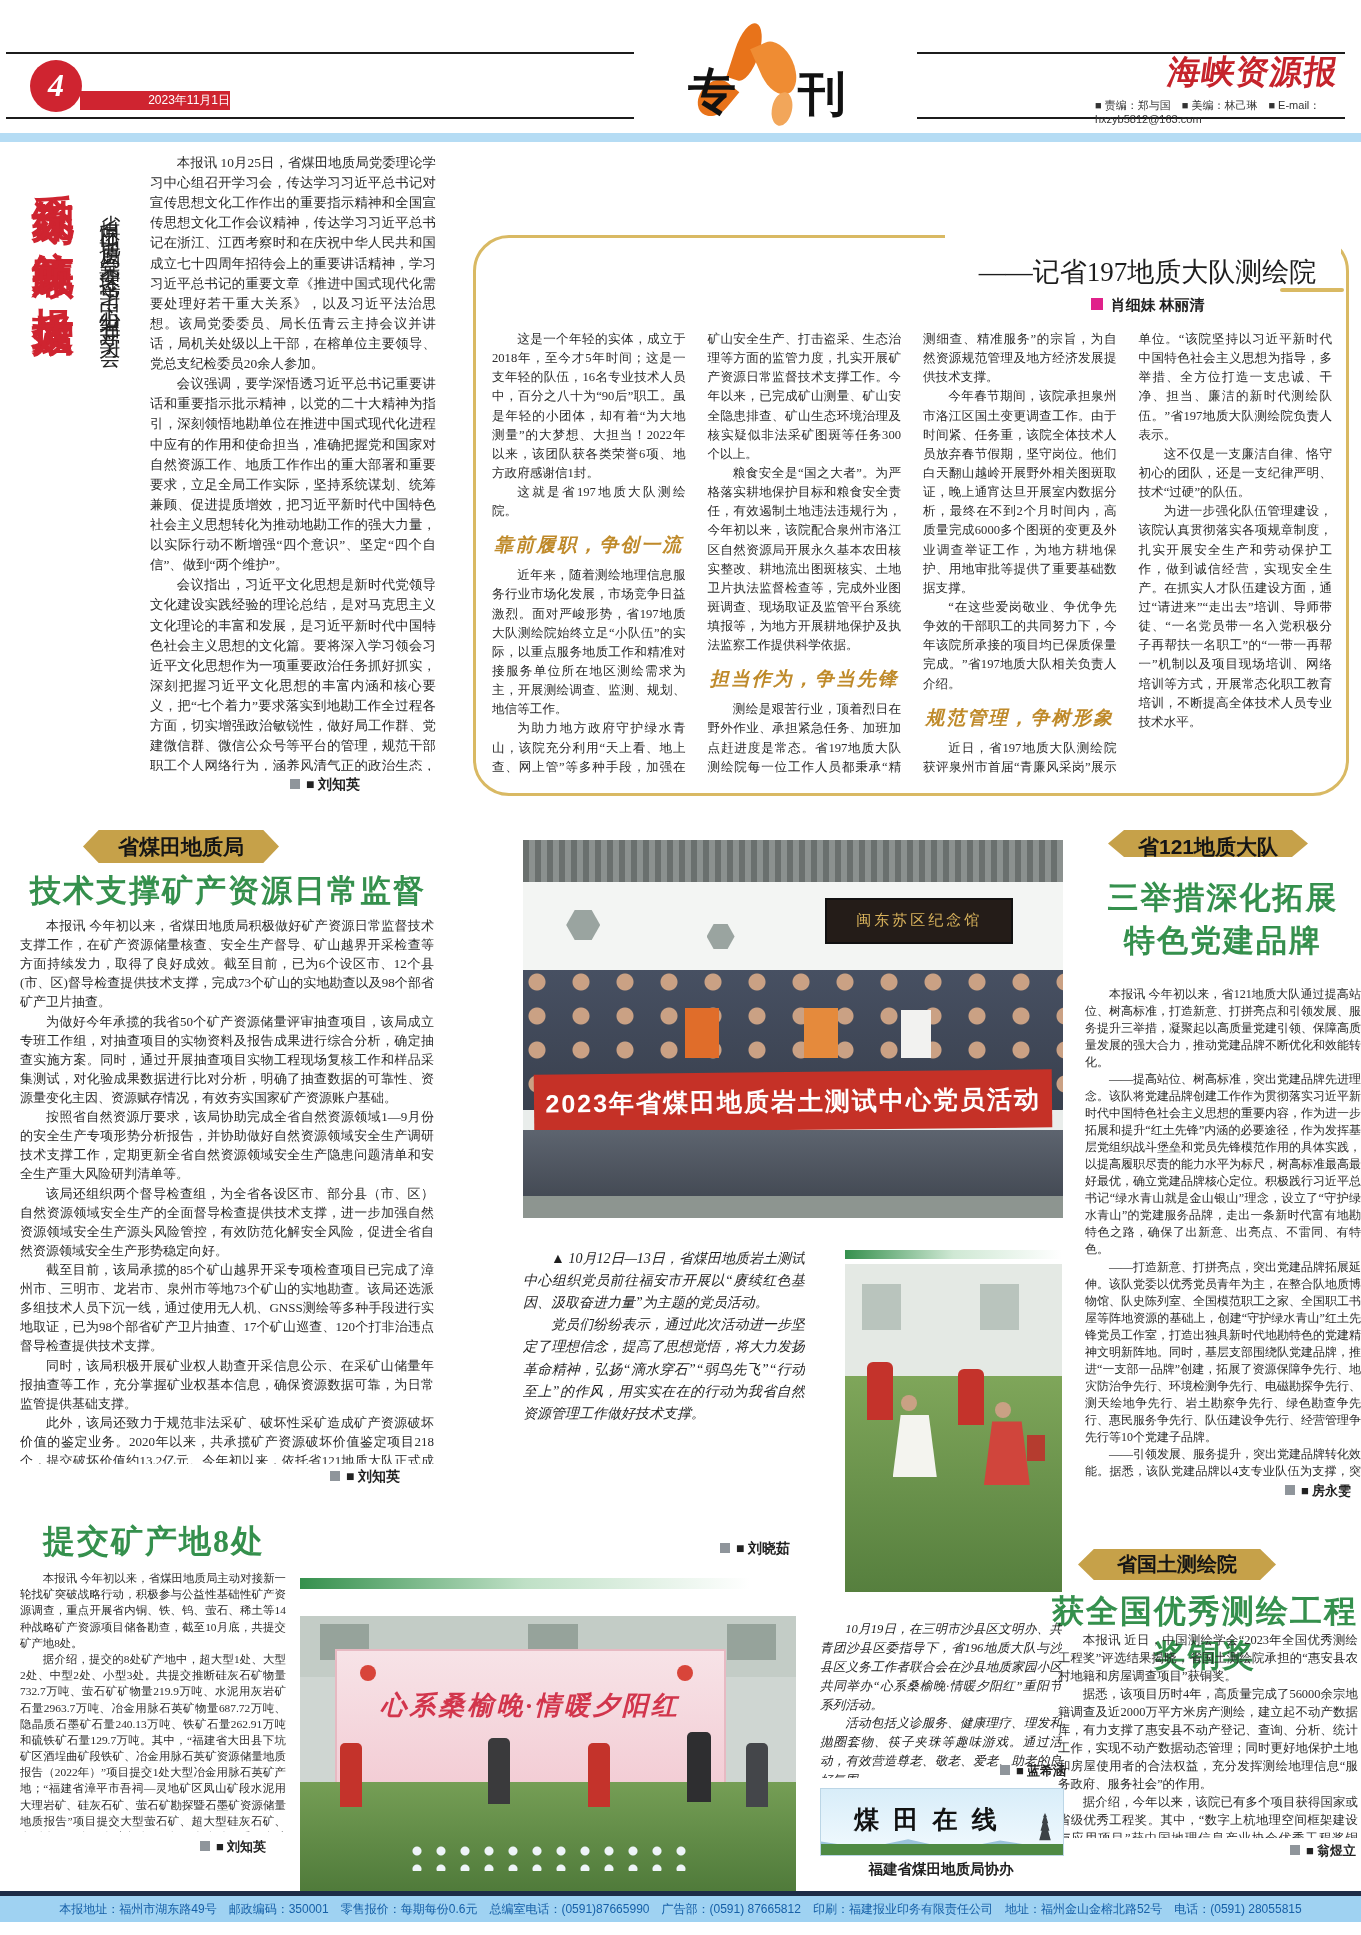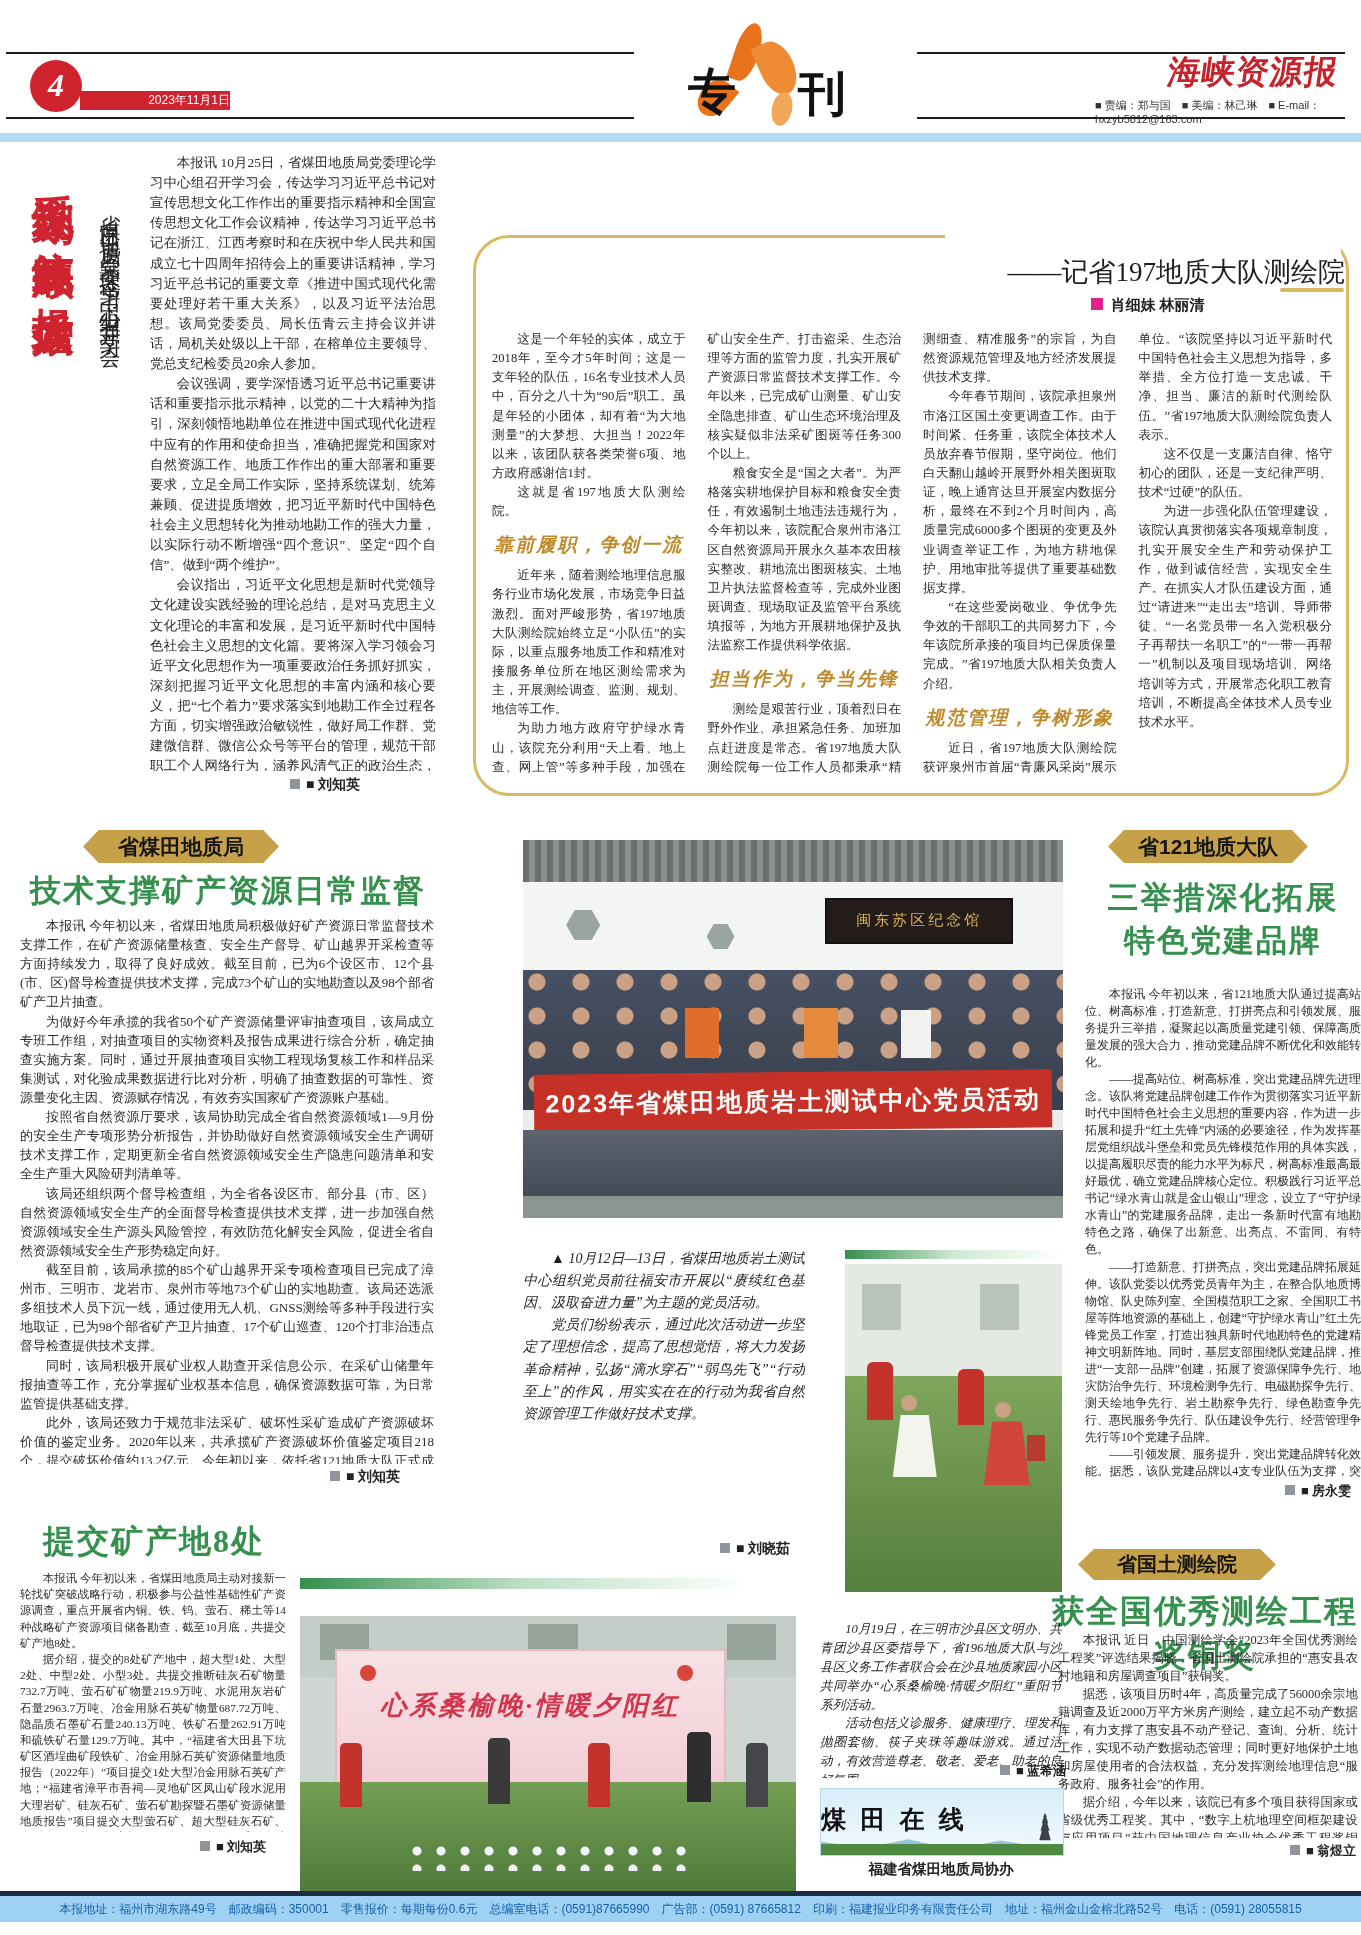--- a/index.html
+++ b/index.html
@@ -59,21 +59,21 @@
       <p class="para">本报讯 10月25日，省煤田地质局党委理论学习中心组召开学习会，传达学习习近平总书记对宣传思想文化工作作出的重要指示精神和全国宣传思想文化工作会议精神，传达学习习近平总书记在浙江、江西考察时和在庆祝中华人民共和国成立七十四周年招待会上的重要讲话精神，学习习近平总书记的重要文章《推进中国式现代化需要处理好若干重大关系》，以及习近平法治思想。该局党委委员、局长伍青云主持会议并讲话，局机关处级以上干部，在榕单位主要领导、党总支纪检委员20余人参加。</p>
       <p class="para">会议强调，要学深悟透习近平总书记重要讲话和重要指示批示精神，以党的二十大精神为指引，深刻领悟地勘单位在推进中国式现代化进程中应有的作用和使命担当，准确把握党和国家对自然资源工作、地质工作作出的重大部署和重要要求，立足全局工作实际，坚持系统谋划、统筹兼顾、促进提质增效，把习近平新时代中国特色社会主义思想转化为推动地勘工作的强大力量，以实际行动不断增强“四个意识”、坚定“四个自信”、做到“两个维护”。</p>
       <p class="para">会议指出，习近平文化思想是新时代党领导文化建设实践经验的理论总结，是对马克思主义文化理论的丰富和发展，是习近平新时代中国特色社会主义思想的文化篇。要将深入学习领会习近平文化思想作为一项重要政治任务抓好抓实，深刻把握习近平文化思想的丰富内涵和核心要义，把“七个着力”要求落实到地勘工作全过程各方面，切实增强政治敏锐性，做好局工作群、党建微信群、微信公众号等平台的管理，规范干部职工个人网络行为，涵养风清气正的政治生态，持续巩固意识形态领域向上向好总体态势。</p>
     </div>
   <div class="abs sig" style="left:290px;top:776px;font-size:14px;">■ 刘知英</div>
 
   <div class="abs" style="left:473px;top:235px;width:870px;height:555px;border:3px solid #d9b963;border-radius:36px;"></div>
   <div class="abs" style="left:945px;top:148px;width:396px;height:182px;background:#fff;"></div>
   <div class="abs goldline" style="left:1280px;top:288px;width:64px;height:4px;border-radius:2px;"></div>
 
-  <div class="abs" style="left:950px;top:254px;width:395px;font-size:27px;color:#1d1d1d;text-align:right;">——记省197地质大队测绘院</div>
+  <div class="abs" style="left:950px;top:254px;width:395px;font-size:27px;color:#1d1d1d;text-align:center;">——记省197地质大队测绘院</div>
   <div class="abs" style="left:950px;top:296px;width:395px;text-align:center;font-size:15px;font-weight:bold;color:#222;">
     <span style="display:inline-block;width:12px;height:12px;background:#e0218a;margin-right:8px;"></span><span>肖细妹 林丽清</span>
   </div>
 
   <div class="abs jtext" style="left:492px;top:330px;width:840px;height:448px;font-size:12.6px;line-height:1.52;
        column-count:4;column-gap:22px;column-fill:auto;">
     <div>
         <p class="para">这是一个年轻的实体，成立于2018年，至今才5年时间；这是一支年轻的队伍，16名专业技术人员中，百分之八十为“90后”职工。虽是年轻的小团体，却有着“为大地测量”的大梦想、大担当！2022年以来，该团队获各类荣誉6项、地方政府感谢信1封。</p>
         <p class="para">这就是省197地质大队测绘院。</p>
       </div>
@@ -91,21 +91,21 @@
       </div>
     <h4 class="script-head">规范管理，争树形象</h4>
     <div>
         <p class="para">近日，省197地质大队测绘院获评泉州市首届“青廉风采岗”展示单位。“该院坚持以习近平新时代中国特色社会主义思想为指导，多举措、全方位打造一支忠诚、干净、担当、廉洁的新时代测绘队伍。”省197地质大队测绘院负责人表示。</p>
         <p class="para">这不仅是一支廉洁自律、恪守初心的团队，还是一支纪律严明、技术“过硬”的队伍。</p>
         <p class="para">为进一步强化队伍管理建设，该院认真贯彻落实各项规章制度，扎实开展安全生产和劳动保护工作，做到诚信经营，实现安全生产。在抓实人才队伍建设方面，通过“请进来”“走出去”培训、导师带徒、“一名党员带一名入党积极分子再帮扶一名职工”的“一带一再帮一”机制以及项目现场培训、网络培训等方式，开展常态化职工教育培训，不断提高全体技术人员专业技术水平。</p>
       </div>
   </div>
 
   <div class="abs badge" style="left:83px;top:830px;width:196px;height:33px;font-size:21px;line-height:33px;">省煤田地质局</div>
-  <div class="abs badge" style="left:1108px;top:830px;width:200px;height:33px;font-size:21px;line-height:33px;">省121地质大队</div>
+  <div class="abs badge" style="left:1108px;top:830px;width:200px;height:27px;font-size:21px;line-height:33px;">省121地质大队</div>
   <div class="abs badge" style="left:1078px;top:1549px;width:198px;height:31px;font-size:20px;line-height:31px;">省国土测绘院</div>
 
   <div class="abs green-head" style="left:14px;top:870px;width:428px;font-size:31px;">技术支撑矿产资源日常监督</div>
   <div class="abs jtext" style="left:20px;top:916px;width:414px;height:548px;font-size:13px;line-height:1.47;">
       <p class="para">本报讯 今年初以来，省煤田地质局积极做好矿产资源日常监督技术支撑工作，在矿产资源储量核查、安全生产督导、矿山越界开采检查等方面持续发力，取得了良好成效。截至目前，已为6个设区市、12个县(市、区)督导检查提供技术支撑，完成73个矿山的实地勘查以及98个部省矿产卫片抽查。</p>
       <p class="para">为做好今年承揽的我省50个矿产资源储量评审抽查项目，该局成立专班工作组，对抽查项目的实物资料及报告成果进行综合分析，确定抽查实施方案。同时，通过开展抽查项目实物工程现场复核工作和样品采集测试，对化验成果数据进行比对分析，明确了抽查数据的可靠性、资源量变化主因、资源赋存情况，有效夯实国家矿产资源账户基础。</p>
       <p class="para">按照省自然资源厅要求，该局协助完成全省自然资源领域1—9月份的安全生产专项形势分析报告，并协助做好自然资源领域安全生产调研技术支撑工作，定期更新全省自然资源领域安全生产隐患问题清单和安全生产重大风险研判清单等。</p>
       <p class="para">该局还组织两个督导检查组，为全省各设区市、部分县（市、区）自然资源领域安全生产的全面督导检查提供技术支撑，进一步加强自然资源领域安全生产源头风险管控，有效防范化解安全风险，促进全省自然资源领域安全生产形势稳定向好。</p>
       <p class="para">截至目前，该局承揽的85个矿山越界开采专项检查项目已完成了漳州市、三明市、龙岩市、泉州市等地73个矿山的实地勘查。该局还选派多组技术人员下沉一线，通过使用无人机、GNSS测绘等多种手段进行实地取证，已为98个部省矿产卫片抽查、17个矿山巡查、120个打非治违点督导检查提供技术支撑。</p>
       <p class="para">同时，该局积极开展矿业权人勘查开采信息公示、在采矿山储量年报抽查等工作，充分掌握矿业权基本信息，确保资源数据可靠，为日常监管提供基础支撑。</p>
@@ -206,21 +206,21 @@
   <div class="abs caption jtext" style="left:820px;top:1620px;width:242px;height:158px;font-size:12.6px;line-height:1.5;">
       <p class="para">10月19日，在三明市沙县区文明办、共青团沙县区委指导下，省196地质大队与沙县区义务工作者联合会在沙县地质家园小区共同举办“心系桑榆晚·情暖夕阳红”重阳节系列活动。</p>
       <p class="para">活动包括义诊服务、健康理疗、理发和抛圈套物、筷子夹珠等趣味游戏。通过活动，有效营造尊老、敬老、爱老、助老的良好氛围。</p>
     </div>
   <div class="abs sig" style="left:1000px;top:1762px;font-size:13px;">■ 蓝希涵</div>
 
   <div class="abs photo" style="left:820px;top:1788px;width:242px;height:66px;border:1px solid #bcd6e6;background:linear-gradient(#d8edf9,#f2fafe);">
     <div style="position:absolute;left:0;bottom:0;width:100%;height:34%;background:#9cc3da;clip-path:polygon(0 100%,0 40%,18% 70%,36% 30%,55% 75%,74% 35%,100% 80%,100% 100%);"></div>
     <div style="position:absolute;left:0;bottom:0;width:100%;height:16%;background:#4f8a43;"></div>
     <div style="position:absolute;right:10px;bottom:8px;width:16px;height:34px;background:#3d4246;clip-path:polygon(50% 0,62% 12%,58% 12%,70% 30%,64% 30%,78% 52%,70% 52%,86% 80%,14% 80%,30% 52%,22% 52%,36% 30%,30% 30%,42% 12%,38% 12%);"></div>
-    <div style="position:absolute;left:0;top:14px;width:88%;text-align:left;font-size:25px;font-weight:bold;color:#111;letter-spacing:4px;">煤 田 在 线</div>
+    <div style="position:absolute;left:0;top:14px;width:88%;text-align:center;font-size:25px;font-weight:bold;color:#111;letter-spacing:4px;">煤 田 在 线</div>
   </div>
   <div class="abs" style="left:820px;top:1860px;width:242px;text-align:center;font-size:14.5px;font-weight:bold;color:#222;">福建省煤田地质局协办</div>
 
   <div class="abs navy" style="left:0;top:1891px;width:1361px;height:5px;"></div>
   <div class="abs" style="left:0;top:1896px;width:1361px;height:26px;background:#9fd2f2;color:#1660a8;font-size:12px;
        line-height:26px;text-align:center;font-family:'Liberation Sans','DejaVu Sans',sans-serif;">本报地址：福州市湖东路49号　邮政编码：350001　零售报价：每期每份0.6元　总编室电话：(0591)87665990　广告部：(0591) 87665812　印刷：福建报业印务有限责任公司　地址：福州金山金榕北路52号　电话：(0591) 28055815</div>
 
 </div>
 
 </body></html>

